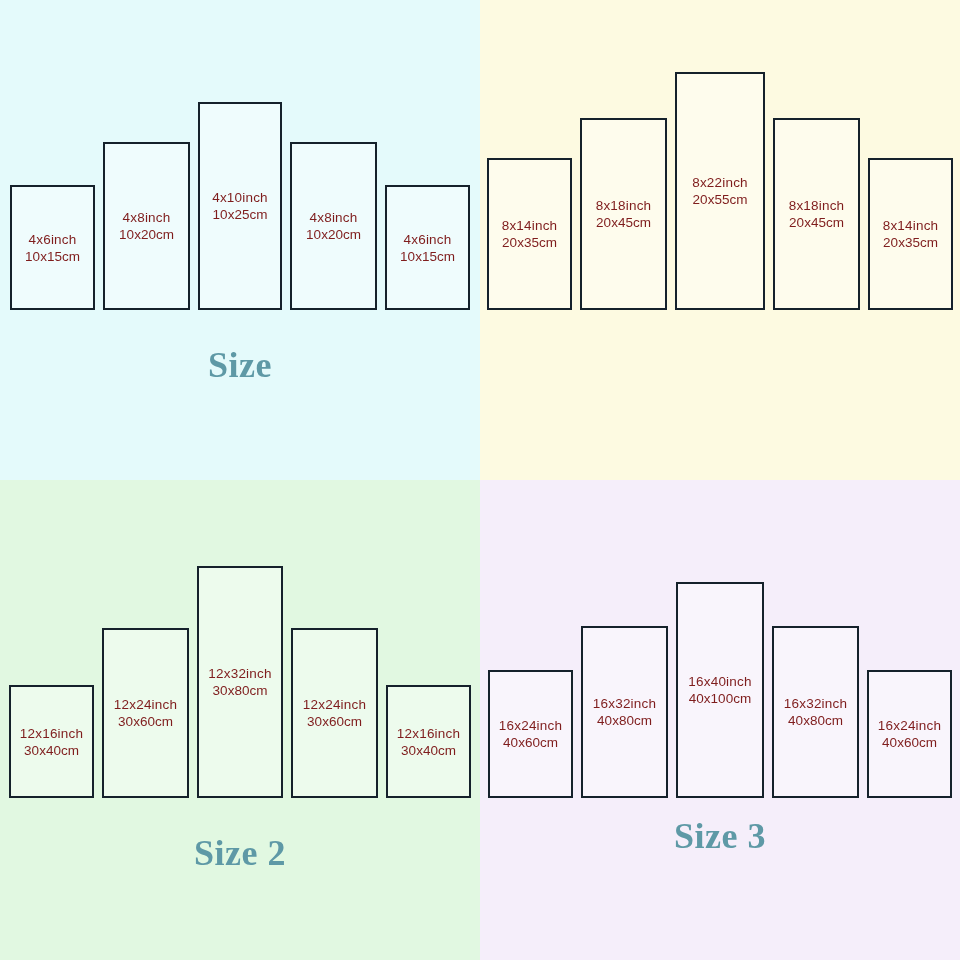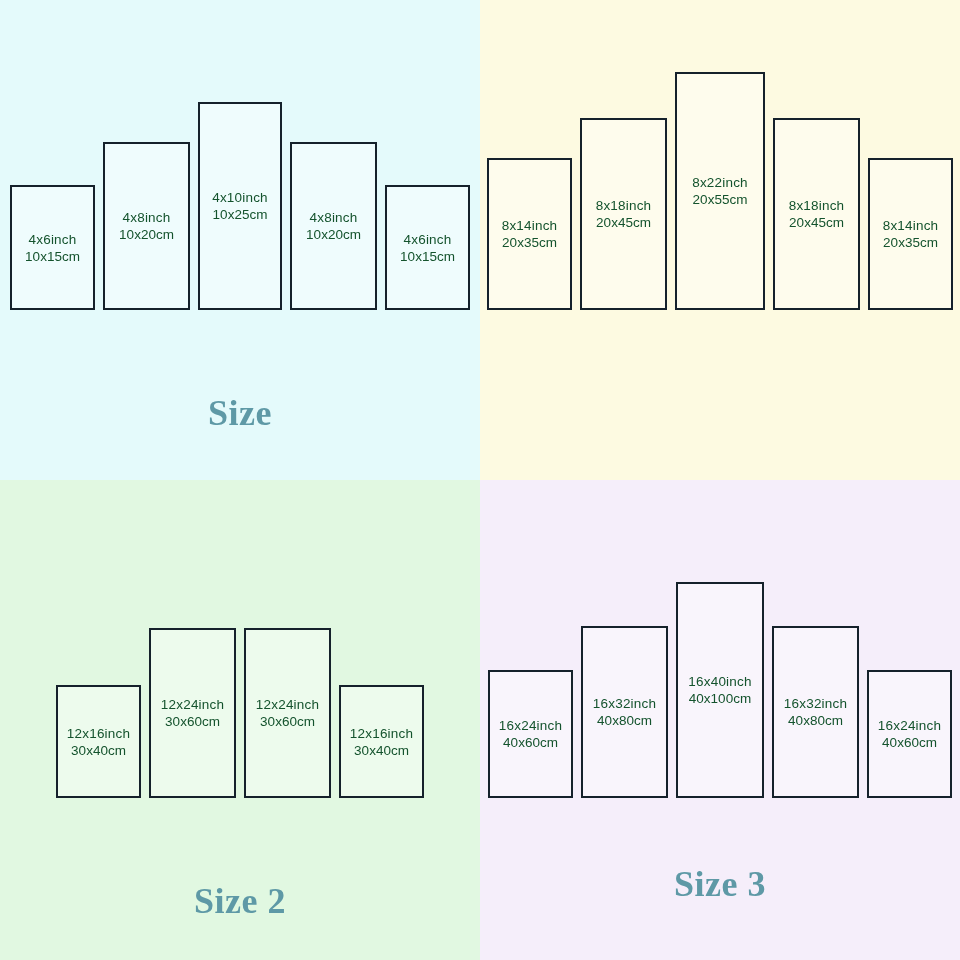--- a/index.html
+++ b/index.html
@@ -48,21 +48,21 @@
     box-sizing: border-box;
     border: 2px solid #15212b;
     background: rgba(255,255,255,0.42);
     display: flex;
     flex-direction: column;
     align-items: center;
     justify-content: center;
   }
 
   .panel-label {
-    color: #14532d;
+    color: #7f1d1d;
     font-size: 13.5px;
     line-height: 17px;
     letter-spacing: 0.2px;
     white-space: nowrap;
     text-align: right;
   }
   .panel-label.cm {
     letter-spacing: 0px;
   }
 
@@ -70,21 +70,20 @@
   .quadrant-title {
     position: absolute;
     left: 0;
     width: 480px;
     text-align: center;
     font-family: "Liberation Serif", serif;
     font-weight: bold;
     font-size: 36px;
     color: #5e99a6;
     letter-spacing: 0.5px;
-    margin-top: 48px;
   }
 
   
 </style>
 </head>
 <body>
 
 <div id="chart-grid">
     <div class="quadrant" style="background: rgb(228, 250, 251);">
       <div class="panel-cluster" style="top: 0px; height: 310px;">
@@ -138,20 +137,24 @@
     <div class="quadrant" style="background: rgb(225, 248, 225);">
       <div class="panel-cluster" style="top: 8px; height: 310px;">
         <div class="panel" style="width: 85px; height: 113px;">
           <div class="panel-label inch">12x16inch</div>
           <div class="panel-label cm">30x40cm</div>
         </div>
         <div class="panel" style="width: 87px; height: 170px;">
           <div class="panel-label inch">12x24inch</div>
           <div class="panel-label cm">30x60cm</div>
         </div>
+        <div class="panel" style="width: 86px; height: 232px;">
+          <div class="panel-label inch">12x32inch</div>
+          <div class="panel-label cm">30x80cm</div>
+        </div>
         <div class="panel" style="width: 87px; height: 170px;">
           <div class="panel-label inch">12x24inch</div>
           <div class="panel-label cm">30x60cm</div>
         </div>
         <div class="panel" style="width: 85px; height: 113px;">
           <div class="panel-label inch">12x16inch</div>
           <div class="panel-label cm">30x40cm</div>
         </div>
       </div>
       <div class="quadrant-title" style="top: 352px;">Size 2</div>

